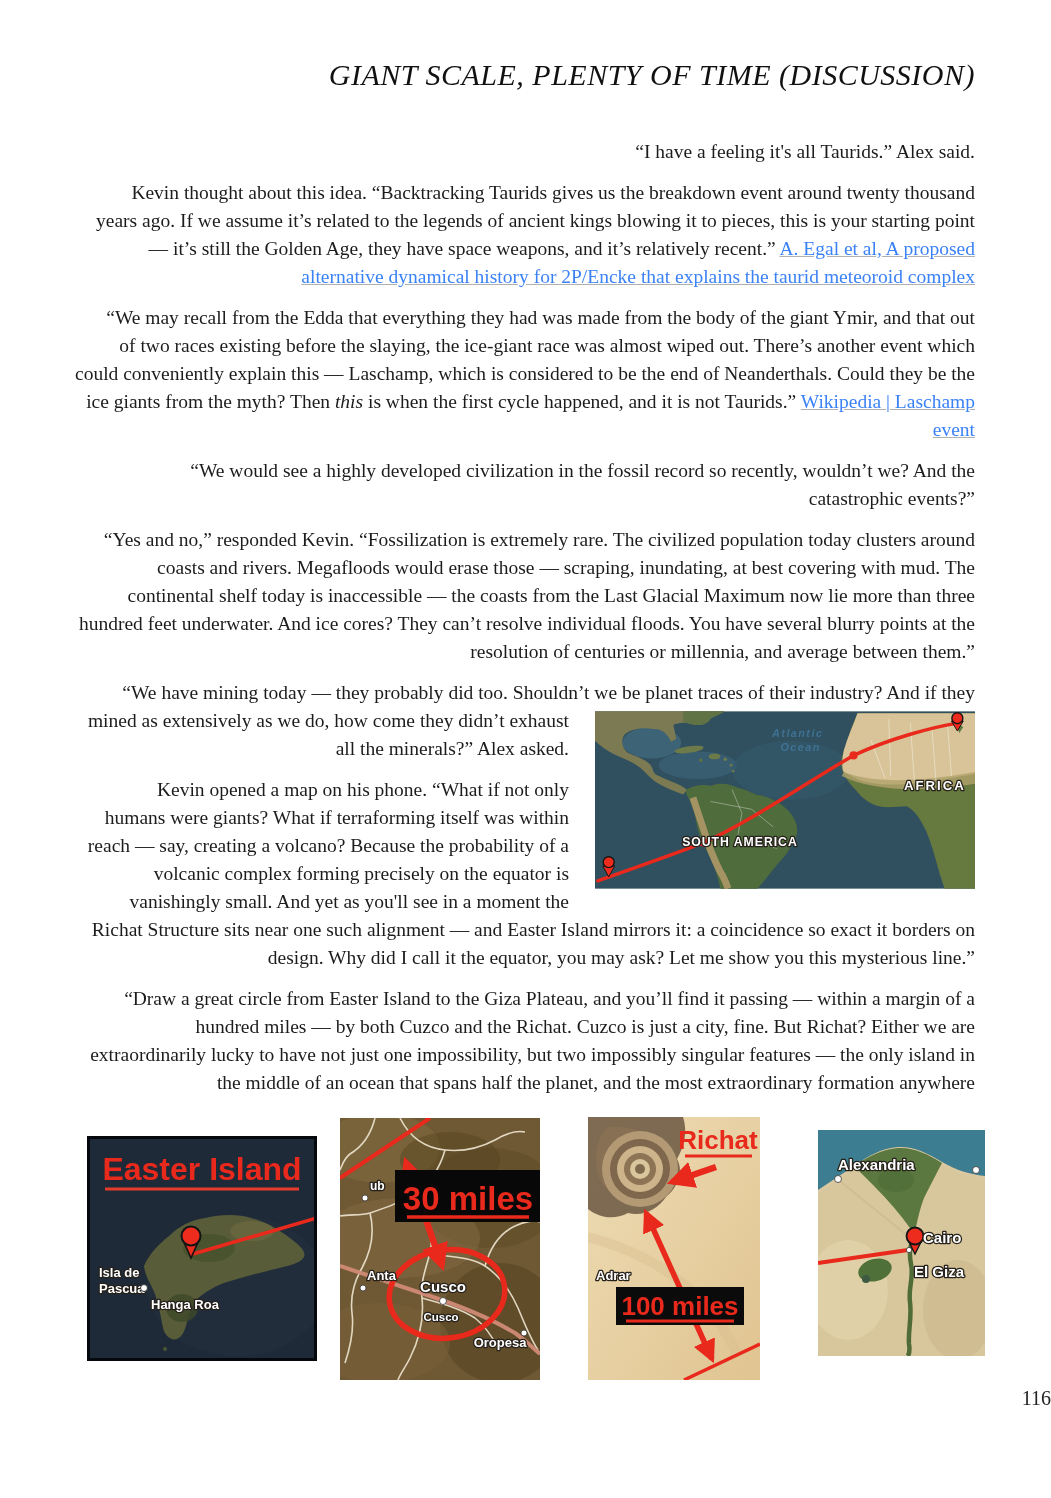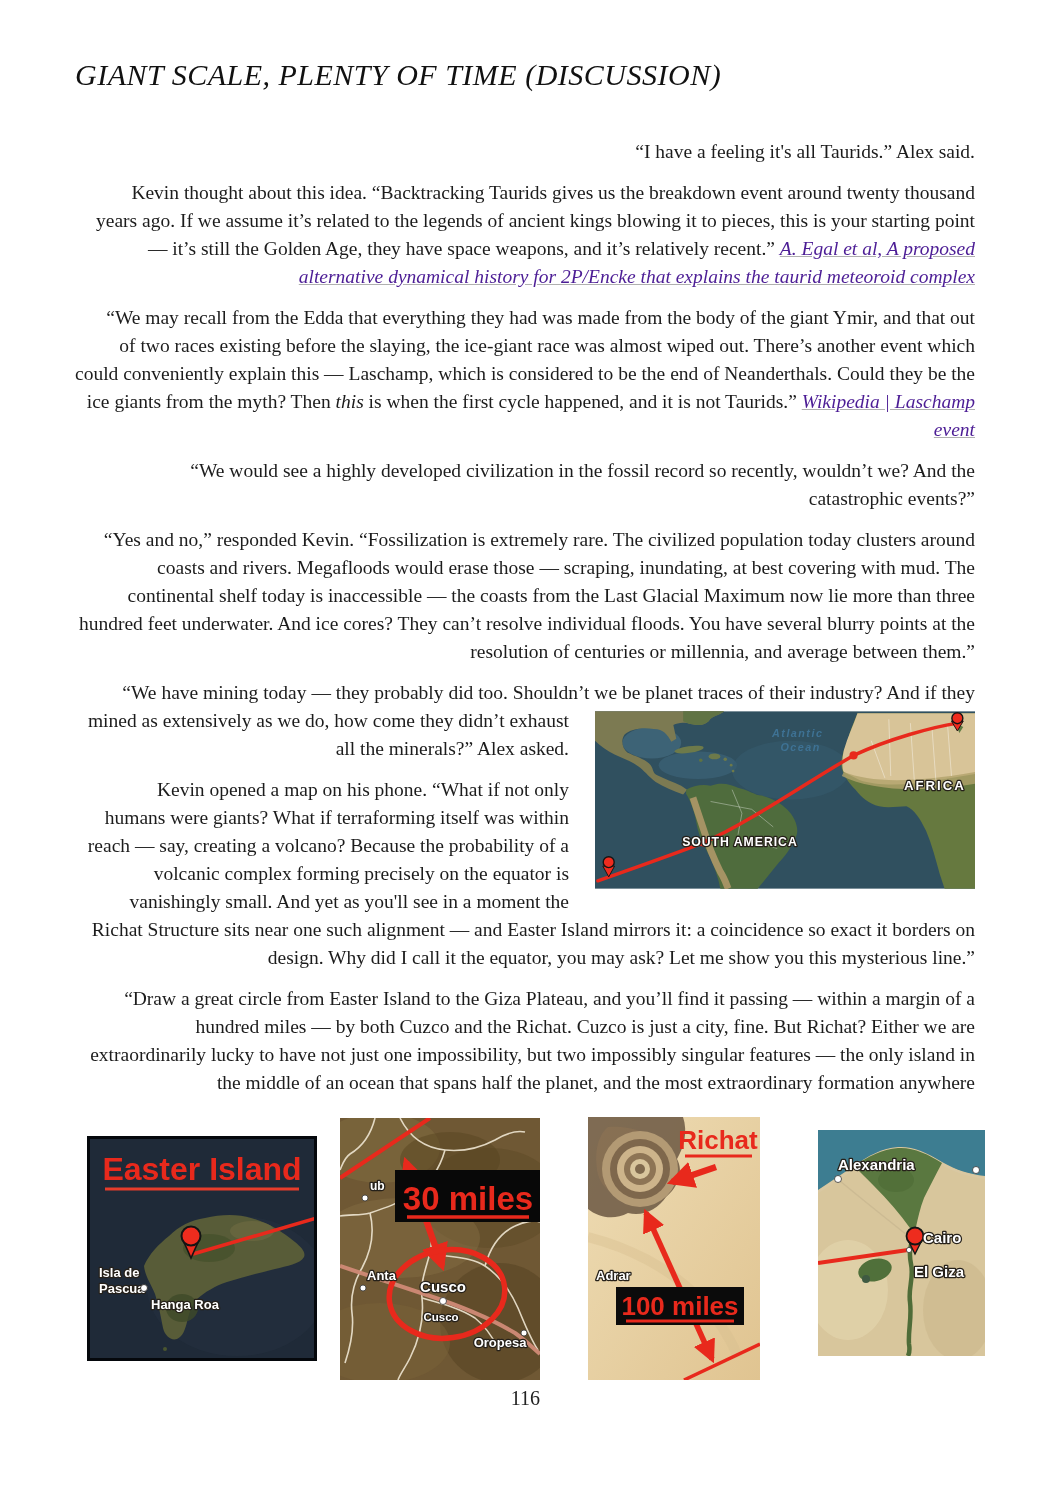--- a/index.html
+++ b/index.html
@@ -3,41 +3,41 @@
 <meta charset="utf-8">
 <style>
   html,body { margin:0; padding:0; background:#ffffff; }
   .page {
     position:relative; width:1051px; height:1498px; background:#fff;
     font-family:"Liberation Serif", serif; color:#1c1c1c; overflow:hidden;
   }
   .content { position:absolute; left:75px; top:58px; width:900px; }
   .chapter-title {
     font-style:italic; font-weight:normal; font-size:30px; color:#111;
-    text-align:left; margin:0 0 46px 0; letter-spacing:0.5px;
+    text-align:right; margin:0 0 46px 0; letter-spacing:0.5px;
     font-family:"Liberation Serif", serif;
   }
   p.body-par {
     font-size:19.5px; line-height:28px; margin:0 0 13px 0;
     text-indent:18px; text-align:right;
   }
   a.ref-link, .ref-link {
-    color:#4c1d95; font-style:italic; text-decoration:underline;
+    color:#3b82f6; text-decoration:underline;
     text-decoration-color:#b0b0b0; cursor:pointer;
   }
   .emph { font-style:italic; }
   .worldmap-float {
     float:right; width:380px; height:178px;
     margin:4px 0 10px 26px; display:block;
   }
   .worldmap-float svg { display:block; width:380px; height:178px; }
   .figure { position:absolute; }
   .figure svg { display:block; }
   .page-number {
-    position:absolute; left:0; right:0; top:1387px; text-align:center;
+    position:absolute; left:0; right:0; top:1387px; text-align:right;
     font-size:20px; color:#222; font-family:"Liberation Serif", serif;
   }
   
   .maplabel { font-family:"Liberation Sans", sans-serif; font-weight:bold; fill:#ffffff;
               paint-order:stroke; stroke:#26211a; stroke-width:2.6px; stroke-linejoin:round; }
   .oceanlabel { font-family:"Liberation Sans", sans-serif; font-style:italic; fill:#3e7294;
                 letter-spacing:1.5px; font-weight:bold; }
   .redlabel { font-family:"Liberation Sans", sans-serif; font-weight:bold; fill:#e8291c; }
 </style>
 </head>

